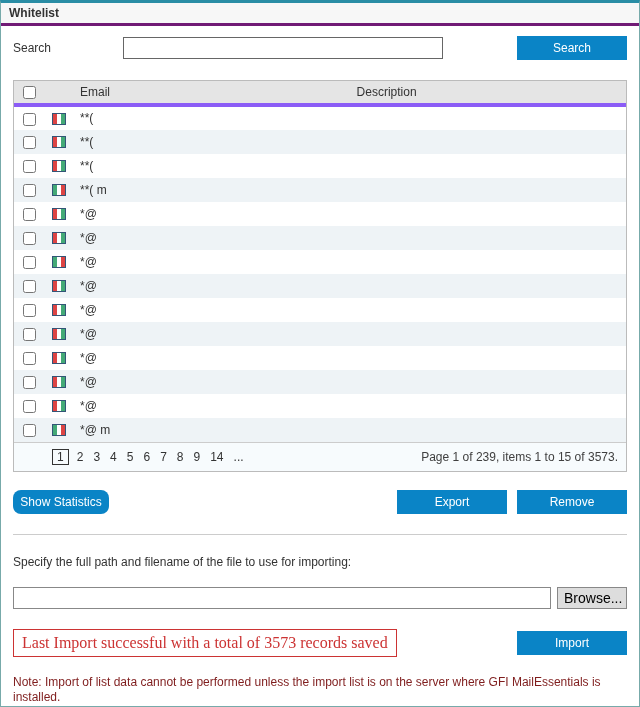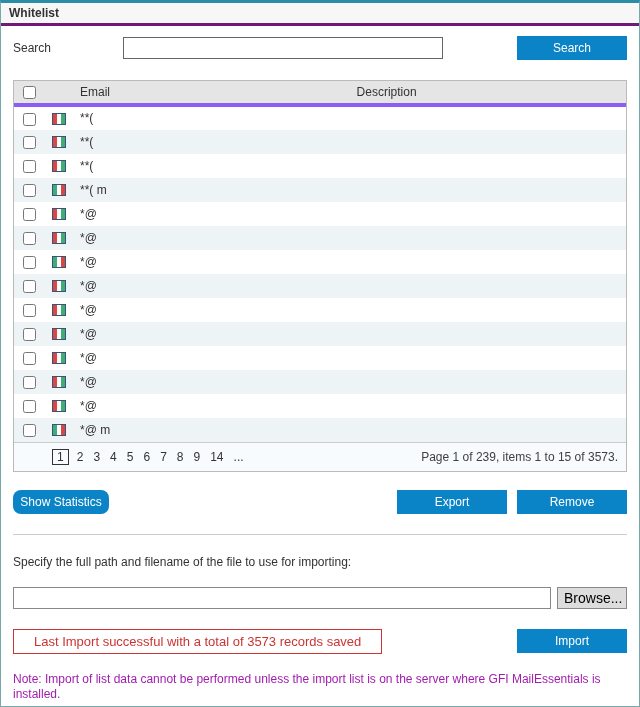--- a/index.html
+++ b/index.html
@@ -28,22 +28,22 @@
   .pager .pages { display:flex; gap:6px; align-items:center; }
   .pager .pg { color:#333; text-decoration:none; padding:0 2px; cursor:pointer; }
   .pager .pg.cur { border:1px solid #333; padding:0 4px; }
   .pager .summary { margin-left:auto; color:#404040; }
   .btnrow { display:flex; gap:10px; }
   .btnrow .btn.left { width:96px;border-radius:8px; }
   .btnrow .spacer { flex:1; }
   .filepath { display:flex; gap:6px; }
   .filepath input { flex:1; border:1px solid #888; height:22px; padding:2px 4px; }
   .statusrow { display:flex; align-items:center; gap:8px; margin-top:2px; }
-  .statusbox { border:1.5px solid #c33; color:#c33; padding:4px 20px; font-size:13px; }
-  .note { font-size:12px; color:#a21caf; line-height:1.3; }
+  .statusbox { border:1.5px solid #c33; color:#c33; padding:4px 8px; font-size:16px;font-family:Liberation Serif, serif; }
+  .note { font-size:12px; color:#7f1d1d; line-height:1.3; }
   .hr { border:none; border-top:1px solid #ccc; margin:2px 0; }
 </style>
 </head>
 <body>
 
 <div class="window">
   <div class="titlebar">Whitelist</div>
   <div class="body">
     <div class="searchrow">
       <label>Search</label>

